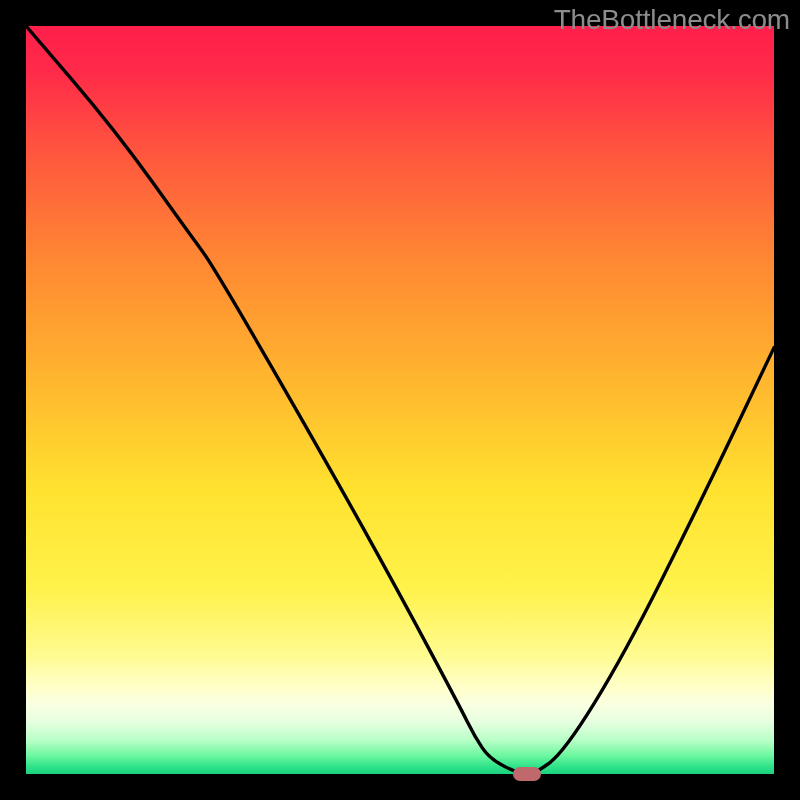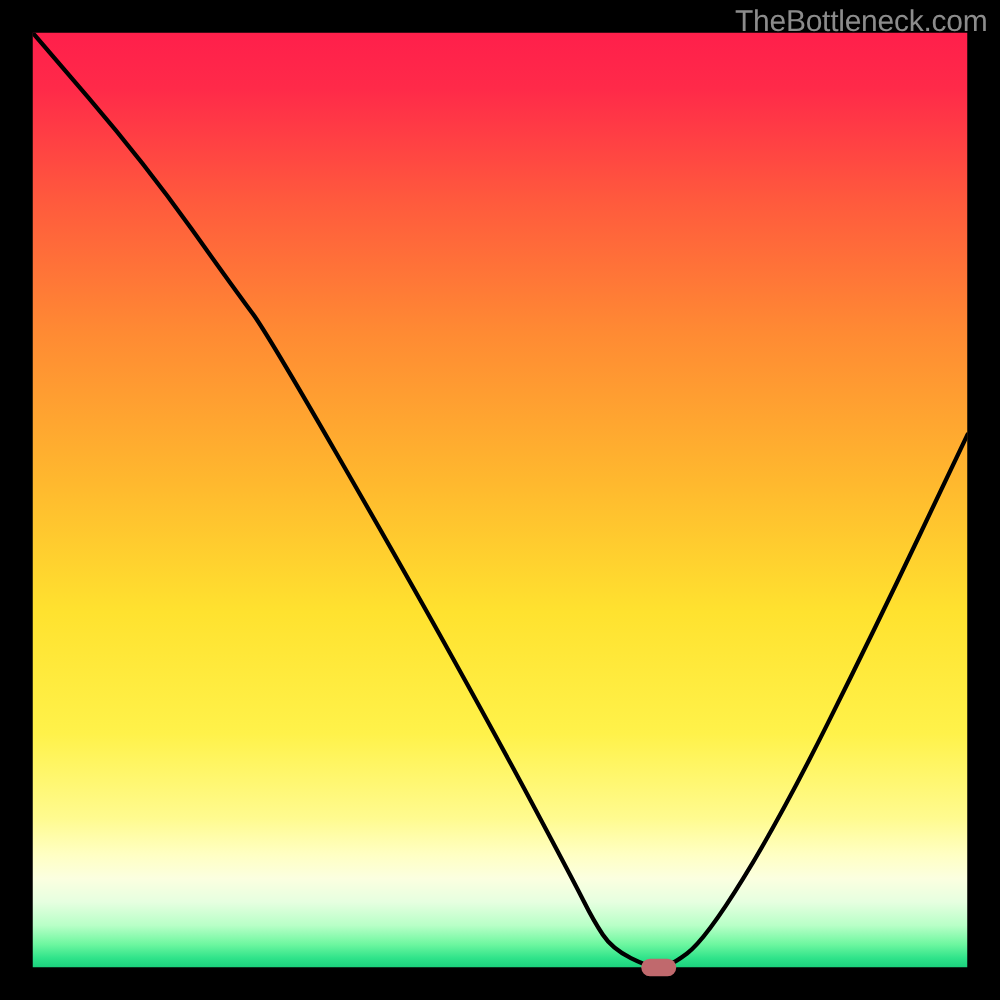--- a/index.html
+++ b/index.html
@@ -15,21 +15,21 @@
     position: relative;
     width: 800px;
     height: 800px;
     background: #000;
   }
   .watermark {
     position: absolute;
     top: 4px;
     right: 10px;
     color: #8c8c8c;
-    font-size: 24px;
+    font-size: 28px;
     font-weight: 500;
     letter-spacing: -0.2px;
     z-index: 5;
   }
   .plot-area {
     position: absolute;
     left: 26px;
     top: 26px;
     width: 748px;
     height: 748px;

